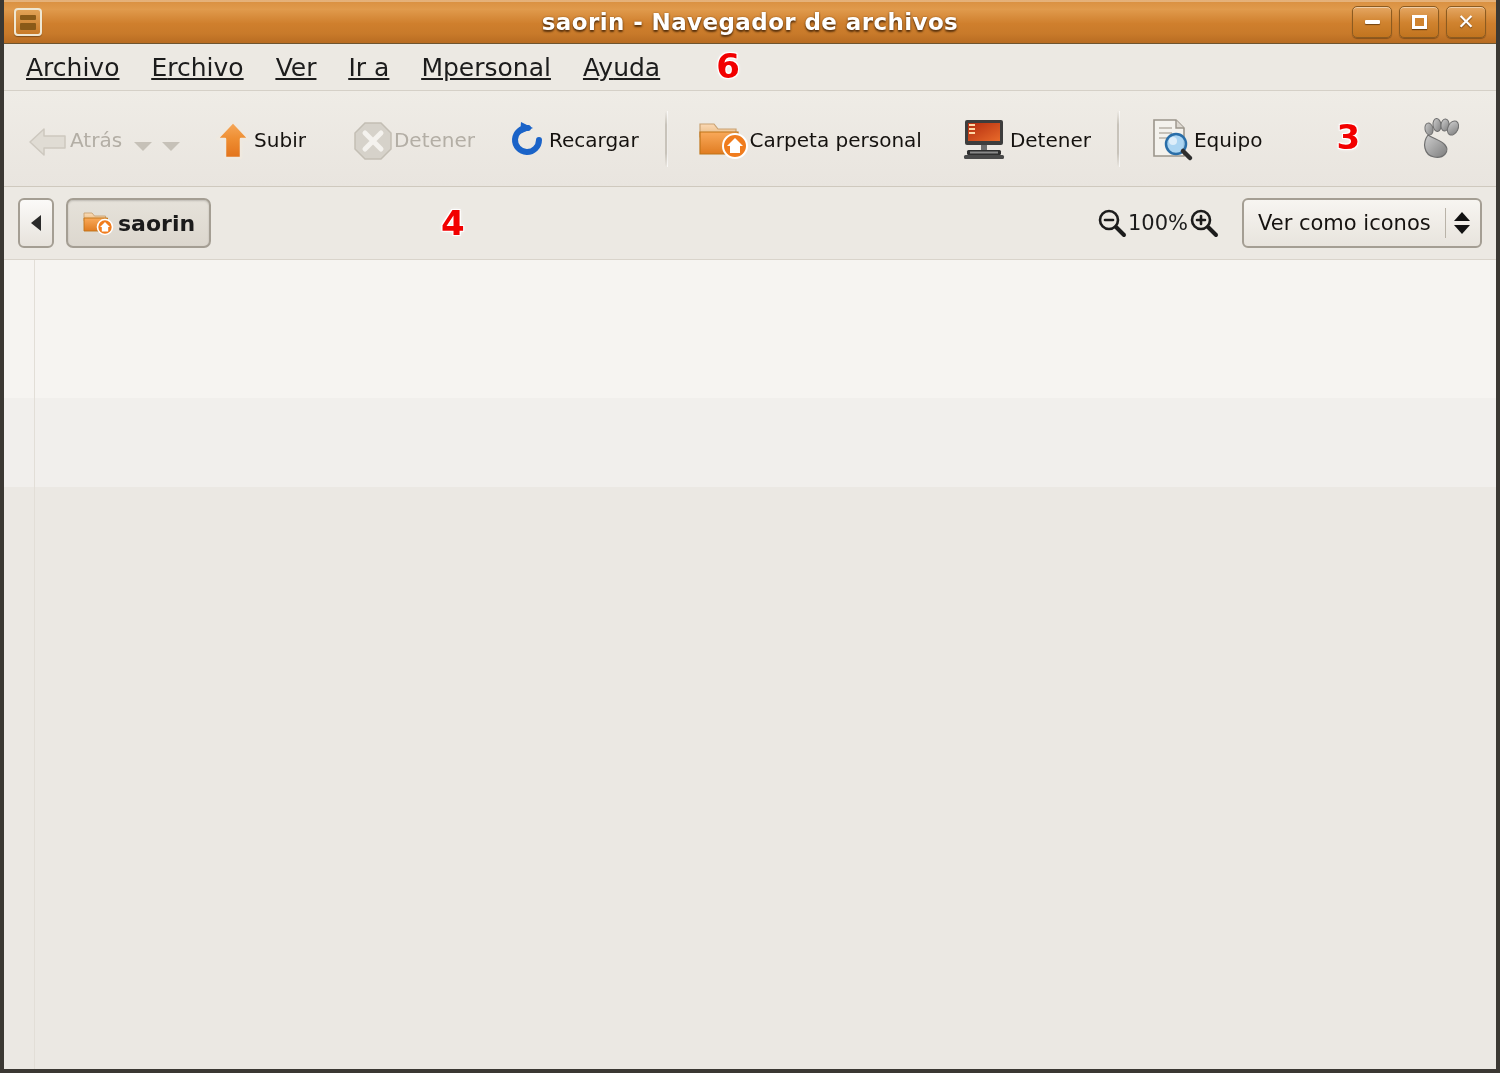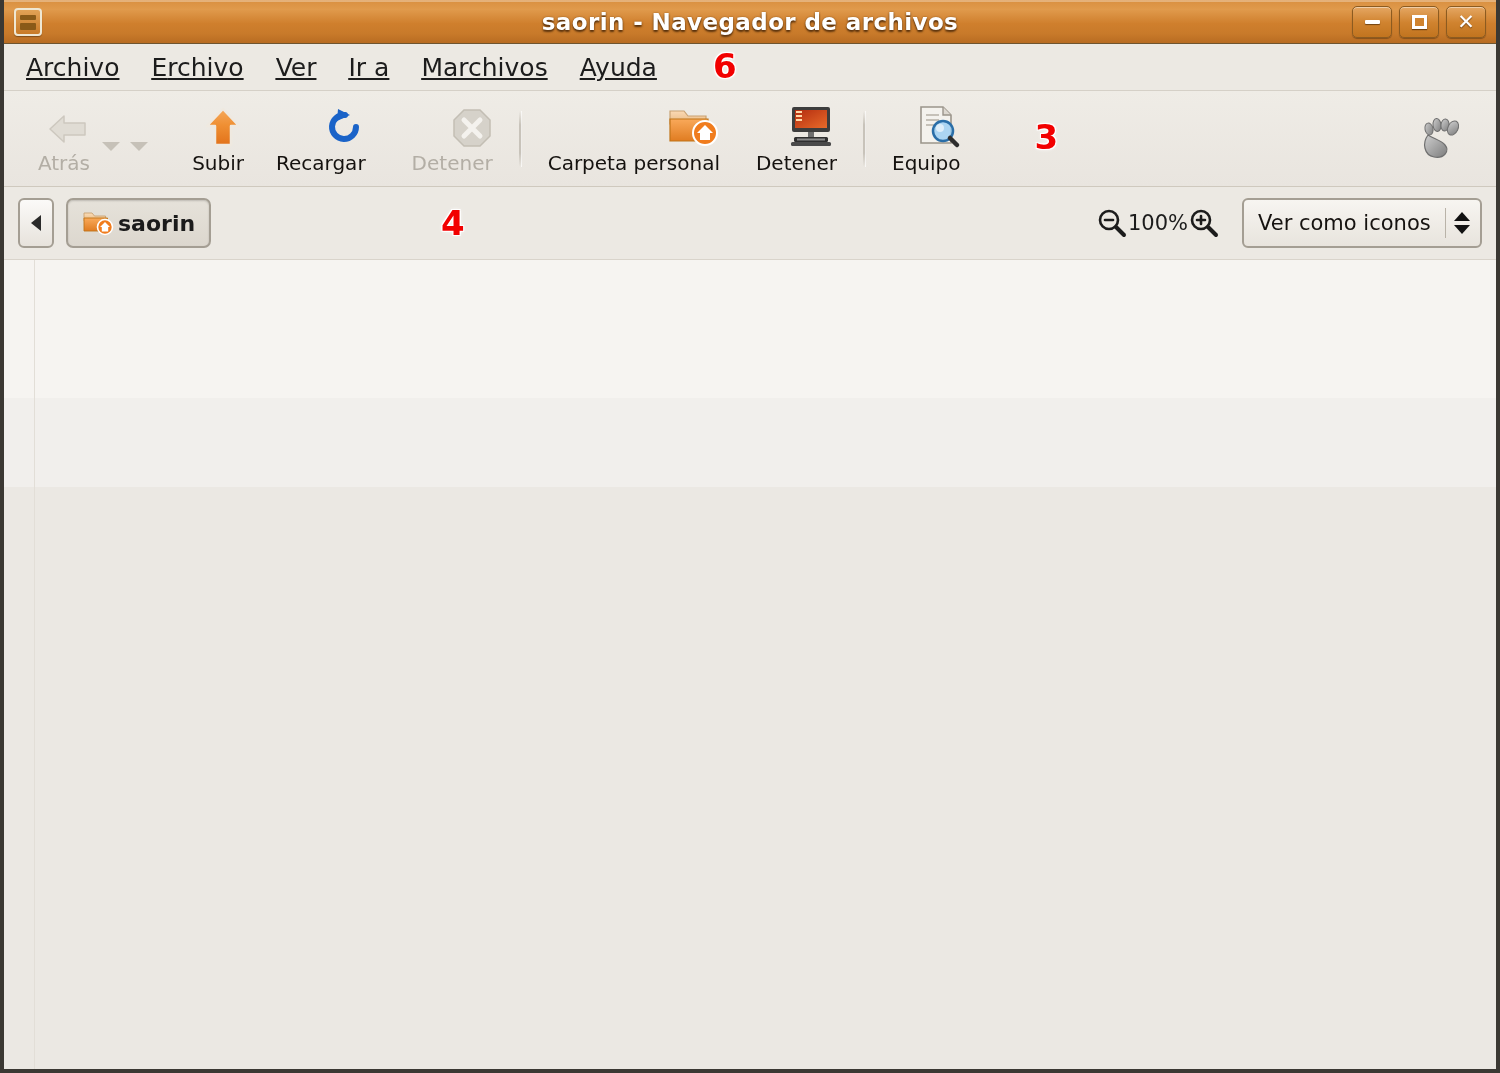--- a/index.html
+++ b/index.html
@@ -98,21 +98,21 @@
   
   #toolbar{
     height:95px;
     background:linear-gradient(to bottom,#efece6,#e9e5df);
     border-bottom:1px solid #cfc9be;
     display:flex;align-items:center;
     position:relative;
     padding-left:12px;
   }
   .tb-btn{
-    display:flex;flex-direction:column;align-items:flex-end;justify-content:center;
+    display:flex;flex-direction:row;align-items:center;justify-content:center;
     min-width:64px;padding:0 10px;cursor:pointer;
   }
   .tb-btn.disabled{cursor:default;}
   .tb-ico{height:46px;display:flex;align-items:flex-end;justify-content:center;}
   .tb-label{font-size:20px;color:#15120f;margin-top:2px;white-space:nowrap;}
   .tb-btn.disabled .tb-label{color:#b3aea5;}
   .tb-arrow-down{
     width:0;height:0;border-left:9px solid transparent;border-right:9px solid transparent;
     border-top:9px solid #c6c1b8;margin:16px 8px 0 2px;align-self:center;cursor:pointer;
   }
@@ -212,21 +212,21 @@
     <div class="menu-item">
       <u>E</u><span>rchivo</span>
     </div>
     <div class="menu-item">
       <u>V</u><span>er</span>
     </div>
     <div class="menu-item">
       <u>I</u><span>r a</span>
     </div>
     <div class="menu-item">
-      <u>M</u><span>archivos</span>
+      <u>M</u><span>personal</span>
     </div>
     <div class="menu-item">
       <span>A</span><u>y</u><span>uda</span>
     </div>
     <div class="annot" style="margin-left:24px;margin-top:-2px;">6</div>
   </div>
 
   <div id="toolbar">
 
     <div class="tb-btn disabled">
@@ -250,38 +250,38 @@
               <stop offset="0.45" stop-color="#ef8f33"></stop>
               <stop offset="1" stop-color="#e2721a"></stop>
             </linearGradient>
           </defs>
           <path d="M21 4 L37 21 L29 21 L29 40 L13 40 L13 21 L5 21 Z" fill="url(#upg)" stroke="#efe9e0" stroke-width="2.5" stroke-linejoin="round"></path>
         </svg>
       </div>
       <div class="tb-label">Subir</div>
     </div>
 
+    <div class="tb-btn disabled" style="margin-left:26px;">
+      <div class="tb-ico">
+        <svg width="42" height="42" viewBox="0 0 42 42">
+          <polygon points="13,3 29,3 39,13 39,29 29,39 13,39 3,29 3,13" fill="#d6d2ca" stroke="#c3beb4" stroke-width="1.5"></polygon>
+          <path d="M13 13 L29 29 M29 13 L13 29" stroke="#f4f2ee" stroke-width="5" stroke-linecap="round"></path>
+        </svg>
+      </div>
+      <div class="tb-label">Detener</div>
+    </div>
+
     <div class="tb-btn" style="margin-left:12px;">
       <div class="tb-ico">
         <svg width="42" height="44" viewBox="0 0 42 44">
           <path d="M32 22 A12 12 0 1 1 21 10" fill="none" stroke="#1a63c8" stroke-width="6" stroke-linecap="round"></path>
           <polygon points="14,4 26,10 13,16" fill="#1a63c8"></polygon>
         </svg>
       </div>
       <div class="tb-label">Recargar</div>
-    </div>
-
-    <div class="tb-btn disabled" style="margin-left:26px;">
-      <div class="tb-ico">
-        <svg width="42" height="42" viewBox="0 0 42 42">
-          <polygon points="13,3 29,3 39,13 39,29 29,39 13,39 3,29 3,13" fill="#d6d2ca" stroke="#c3beb4" stroke-width="1.5"></polygon>
-          <path d="M13 13 L29 29 M29 13 L13 29" stroke="#f4f2ee" stroke-width="5" stroke-linecap="round"></path>
-        </svg>
-      </div>
-      <div class="tb-label">Detener</div>
     </div>
 
     <div class="tb-sep"></div>
 
     <div class="tb-btn">
       <div class="tb-ico">
         <svg width="56" height="46" viewBox="0 0 56 46">
           <defs>
             <linearGradient id="fg1" x1="0" y1="0" x2="0" y2="1">
               <stop offset="0" stop-color="#fbd9b4"></stop>

